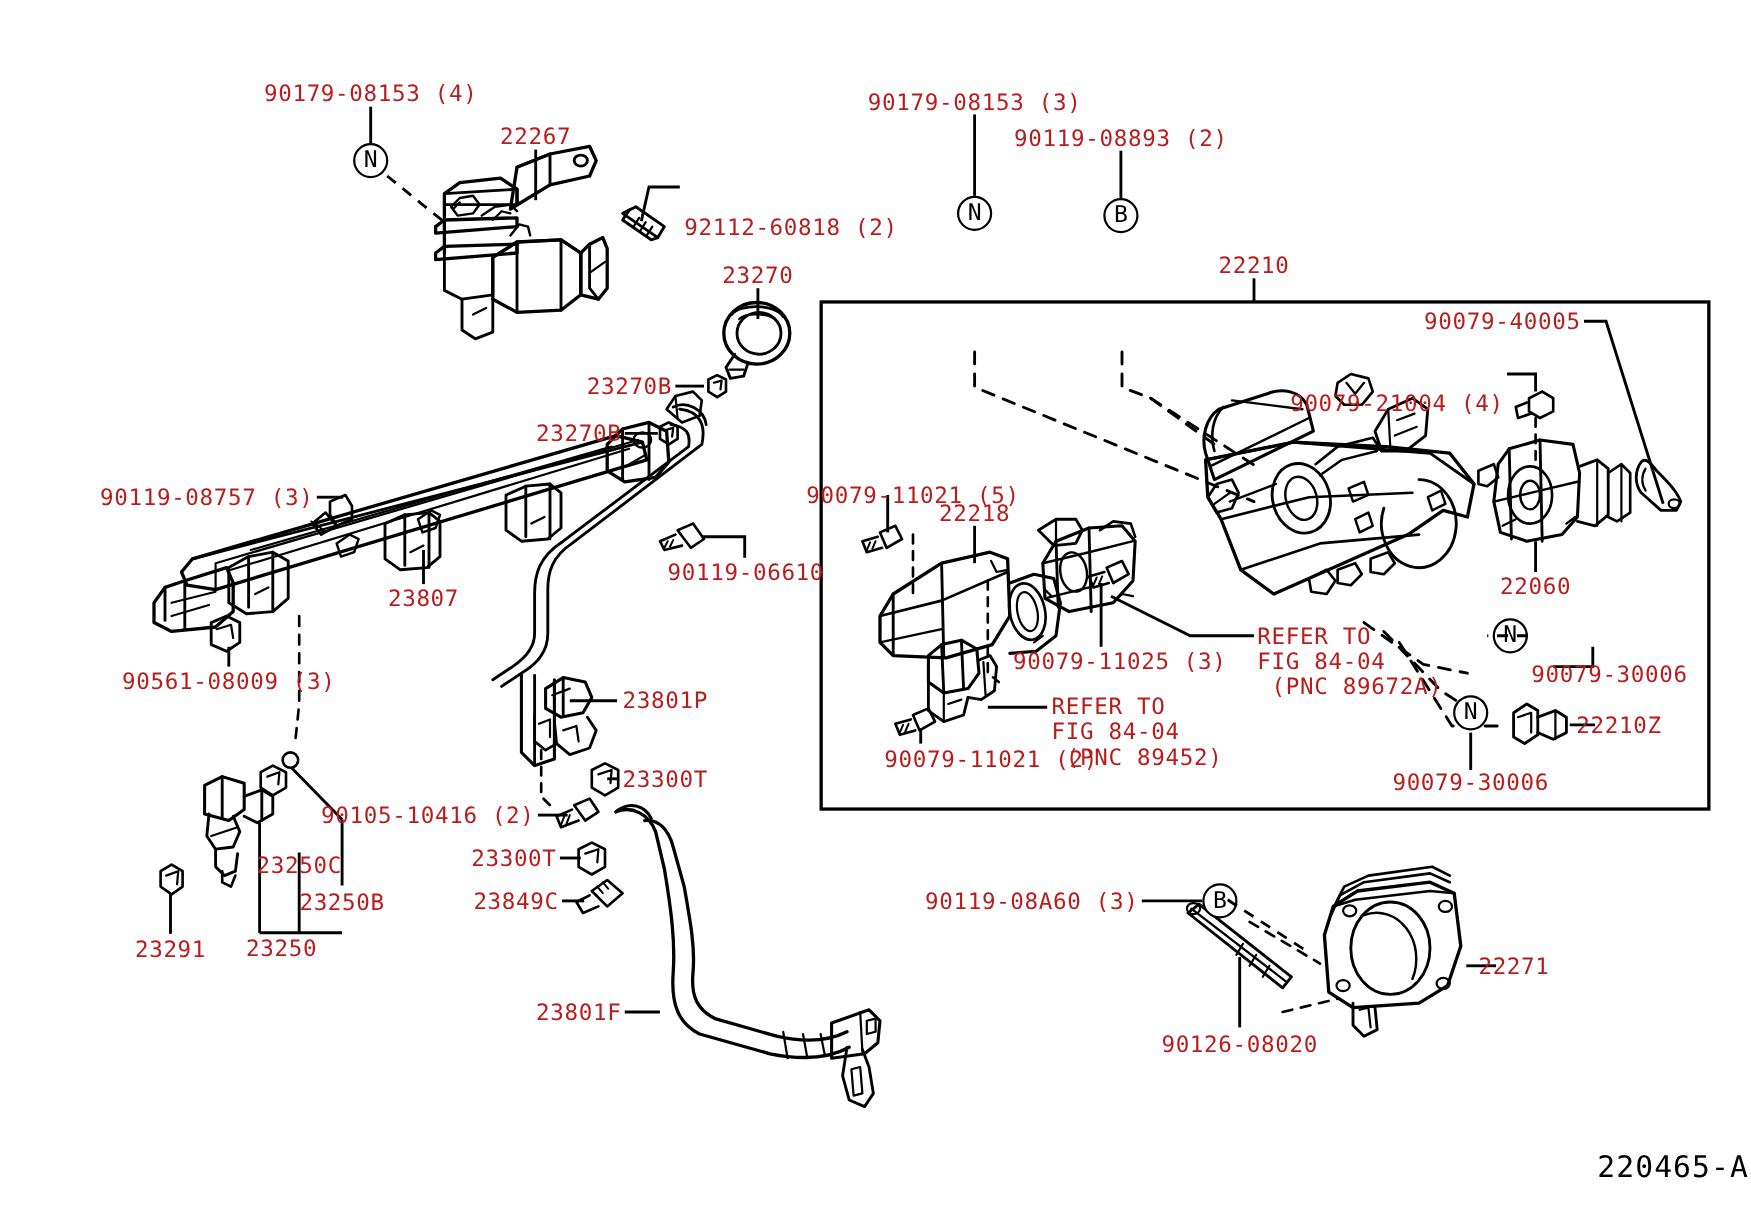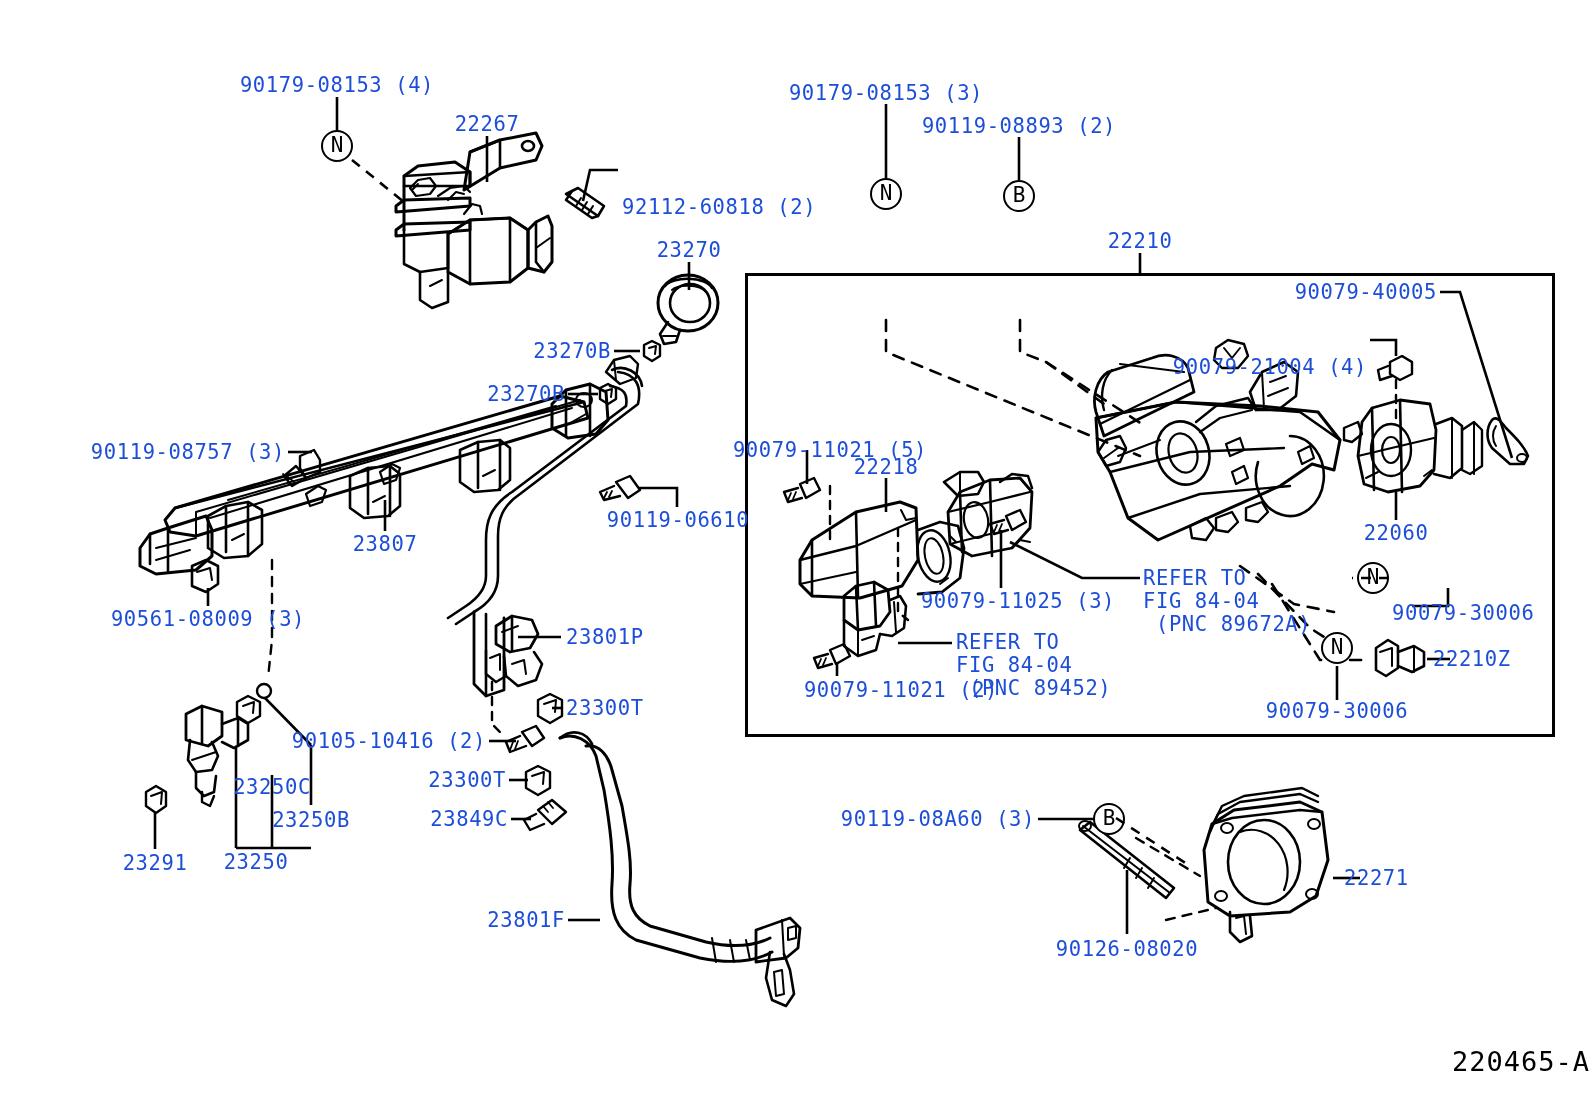--- a/index.html
+++ b/index.html
@@ -17,21 +17,21 @@
     overflow:hidden;
   }
   
   .lbl{
     position:absolute;
     font-family:"DejaVu Sans Mono","Liberation Mono",monospace;
     font-size:20.5px;
     line-height:24px;
     letter-spacing:0.6px;
     white-space:pre;
-    color:#1d4ed8;
+    color:#b91c1c;
     font-weight:500;
   }
   .lbl.right{transform:translateX(-100%);}
   .lbl.center{transform:translateX(-50%);}
   .multi{line-height:23px;}
   
   .circ{
     position:absolute;
     width:32px;height:32px;
     border:2.5px solid #000;

